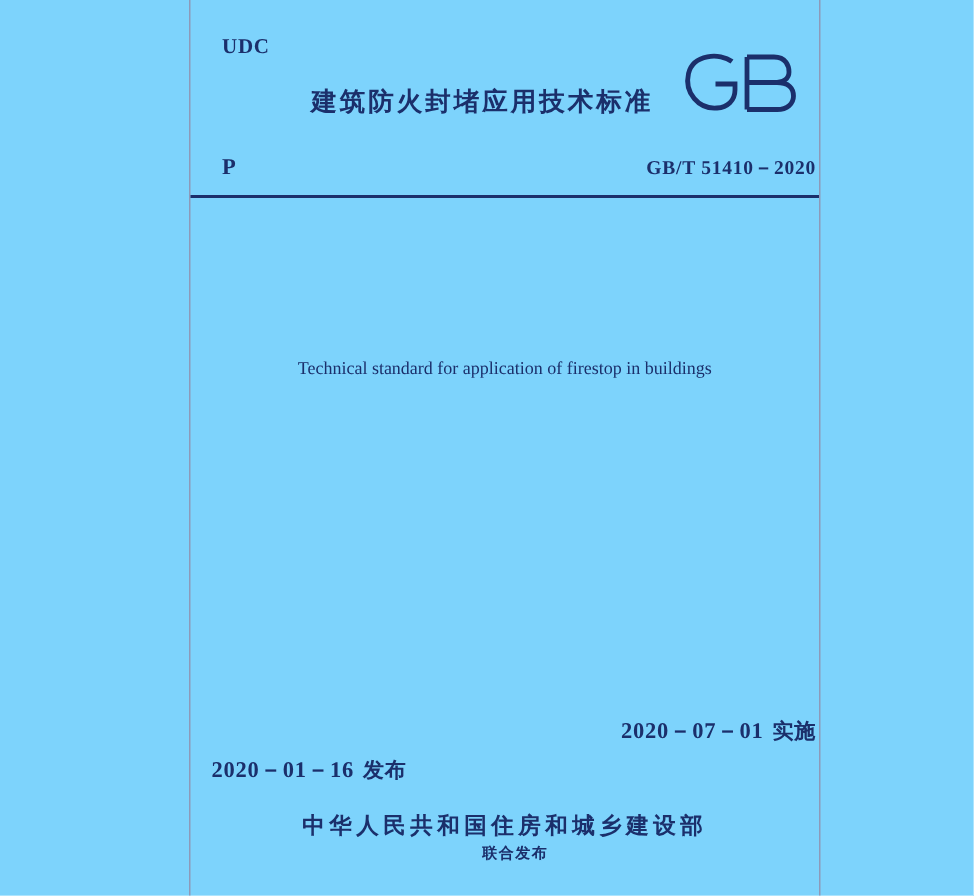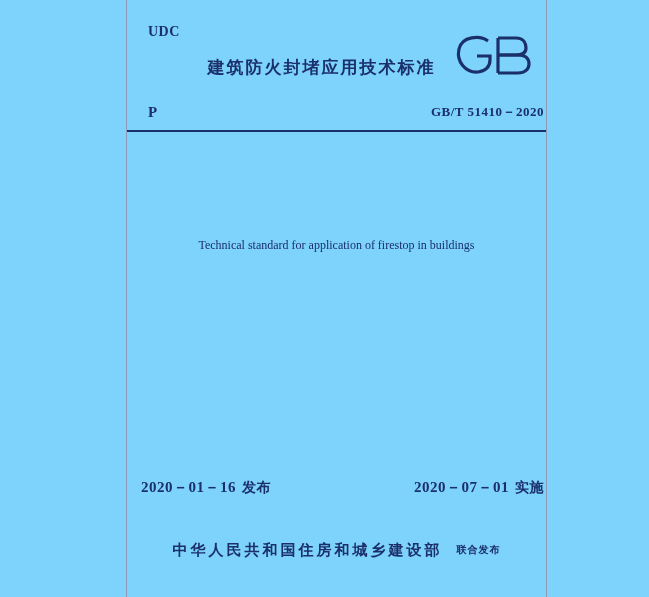--- a/index.html
+++ b/index.html
@@ -145,21 +145,21 @@
   }
   .date-item {
     white-space: nowrap;
     letter-spacing: 0.5px;
   }
   .date-item .suffix {
     font-family: "DejaVu Sans", sans-serif;
     font-size: 14px;
     margin-left: 6px;
   }
-  .date-left { padding-left: 14px; }
+  .date-left { padding-left: 14px; margin-top: 26px; }
   .date-right { padding-right: 2px; margin-left: 41px; }
 
   
   .issuers {
     position: absolute;
     left: -4px;
     right: -4px;
     top: 538px;
     text-align: center;
     font-family: "DejaVu Sans", sans-serif;
@@ -169,20 +169,21 @@
     font-size: 15px;
     font-weight: bold;
     letter-spacing: 3px;
     line-height: 24px;
     white-space: nowrap;
   }
   .issuer-row {
     display: flex;
     justify-content: center;
     align-items: center;
+    flex-direction: column;
   }
   .issuer-stack {
     display: inline-block;
     text-align: center;
   }
   .joint {
     font-size: 10px;
     font-weight: bold;
     letter-spacing: 1px;
     margin-left: 14px;

